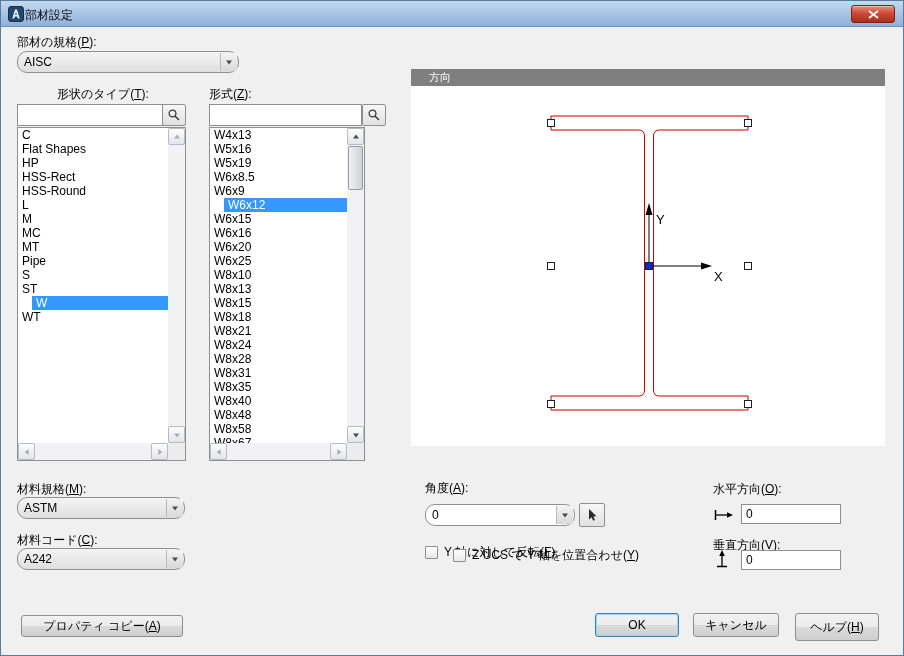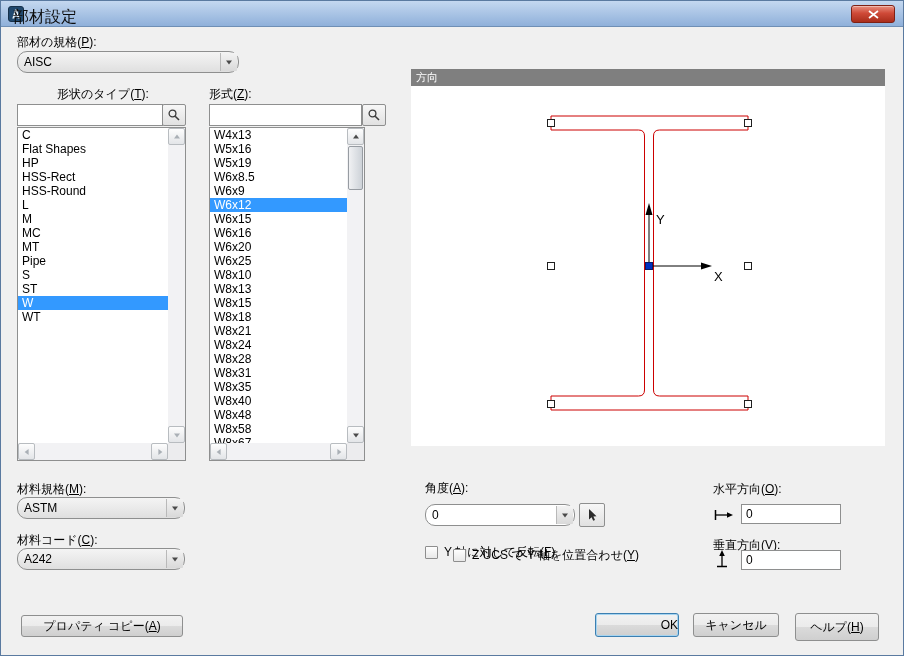--- a/index.html
+++ b/index.html
@@ -6,21 +6,21 @@
   html,body { width:904px; height:656px; }
   body { font-family:"Liberation Sans", sans-serif; font-size:12px; color:#000; background:#e0e0e0; position:relative; }
   u { text-decoration:underline; }
 
   .dialog { position:absolute; left:0; top:0; width:904px; height:656px; background:#f0f0f0; border:1px solid #5a7aa0; overflow:hidden; }
 
   .titlebar { position:absolute; left:0; top:0; width:100%; height:26px;
     background:linear-gradient(var(--titlebar-gradient-top,#c4d8f0), var(--titlebar-gradient-bottom,#8fb0da));
     border-bottom:1px solid #6f8fb5; }
   .app-icon { position:absolute; left:7px; top:5px; }
-  .title-text { position:absolute; left:12px; top:6px; font-size:16px; color:#0c0c0c; }
+  .title-text { position:absolute; left:24px; top:6px; font-size:12px; color:#0c0c0c; }
   .close-btn { position:absolute; right:8px; top:4px; width:44px; height:18px; border:1px solid #7e2014; border-radius:3px;
     background:linear-gradient(#e89080, var(--close-button-red,#cf4a38) 45%, #a92d1b);
     display:flex; align-items:center; justify-content:center; box-shadow:inset 0 1px 0 rgba(255,255,255,.4); cursor:pointer; }
 
   .lbl { position:absolute; font-size:12px; white-space:nowrap; }
 
   .combo { position:absolute; border:1px solid #8e8f8f; border-radius:10px;
     background:linear-gradient(#f4f4f4,#e9e9e9 55%,#dfdfdf); }
   .combo-edit { background:#fff; }
   .combo-text { position:absolute; left:6px; top:50%; transform:translateY(-50%); font-size:12px; white-space:nowrap; }
@@ -37,46 +37,46 @@
 
   .search-input, .text-input { position:absolute; border:1px solid #8e8f8f; background:#fff; padding:0 4px;
     font-size:12px; font-family:inherit; color:#000; }
 
   .icon-btn { position:absolute; border:1px solid #8e8f8f; border-radius:2px;
     background:linear-gradient(#f7f7f7,#e1e1e1); display:flex; align-items:center; justify-content:center; cursor:pointer; }
 
   .listbox { position:absolute; border:1px solid #8e8f8f; background:#fff; }
   .list-viewport { position:absolute; left:0; top:0; right:17px; bottom:17px; overflow:hidden; }
   .list-item { height:14px; line-height:14px; font-size:12px; padding-left:4px; white-space:nowrap; cursor:default; }
-  .list-item.selected { background:var(--selection-highlight,#3399ff); color:#fff; }
+  .list-item.selected { background:var(--selection-highlight,#3399ff); color:#fff;margin-left:14px; }
 
   .vscroll { position:absolute; right:0; top:0; bottom:17px; width:17px; background:#f2f2f4; }
   .hscroll { position:absolute; left:0; right:17px; bottom:0; height:17px; background:#f2f2f4; }
   .sb-corner { position:absolute; right:0; bottom:0; width:17px; height:17px; background:#ececee; }
   .sb-btn { position:absolute; width:17px; height:17px; border:1px solid #b8bcc0; border-radius:2px;
     background:linear-gradient(#fdfdfd,#e3e5e8); }
   .vscroll .sb-btn { left:0; }
   .hscroll .sb-btn { top:0; }
   .sb-thumb { position:absolute; left:1px; width:15px; border:1px solid #979ca2; border-radius:2px;
     background:linear-gradient(90deg,#f0f1f3,#cdd2d8); }
 
   .dir-header { position:absolute; left:410px; top:68px; width:474px; height:17px;
-    background:var(--direction-header-bg,#7f7f7f); color:#fff; font-size:11px; line-height:17px; padding-left:5px; }
+    background:var(--direction-header-bg,#7f7f7f); color:#fff; font-size:11px; line-height:17px; padding-left:18px; }
   .preview { position:absolute; left:410px; top:85px; width:474px; height:360px; background:#fff; }
 
   .check-row { position:absolute; display:flex; align-items:center; gap:6px; font-size:12px; white-space:nowrap; }
   .checkbox { width:13px; height:13px; border:1px solid #8e8e8e; border-radius:1px;
     background:linear-gradient(#fefefe,#e8e8e8); flex:0 0 auto; }
 
   .dir-icon { position:absolute; }
 
   .btn { position:absolute; border:1px solid #8e8f8f; border-radius:3px;
     background:linear-gradient(#f2f2f2,#ebebeb 50%,#dbdbdb 50%,#cfcfcf);
     display:flex; align-items:center; justify-content:center; font-size:12px; cursor:pointer; }
-  .btn.default { border-color:#3c7fb1; box-shadow: inset 0 0 0 1px #a6d4f0; justify-content: flex-end; }
+  .btn.default { border-color:#3c7fb1; box-shadow: inset 0 0 0 1px #a6d4f0; }
 </style>
 </head>
 <body>
 
 <div class="dialog">
 
   <div class="titlebar">
     <svg class="app-icon" width="16" height="16" viewBox="0 0 16 16">
       <rect x="0.5" y="0.5" width="15" height="15" rx="2.5" fill="#20486e" stroke="#16314c"></rect>
       <path d="M4.3 12.6 L7 3.4 H9 L11.7 12.6 H9.8 L9.2 10.4 H6.8 L6.2 12.6 Z M7.2 8.9 H8.8 L8 5.7 Z" fill="#e9f1f8"></path>

